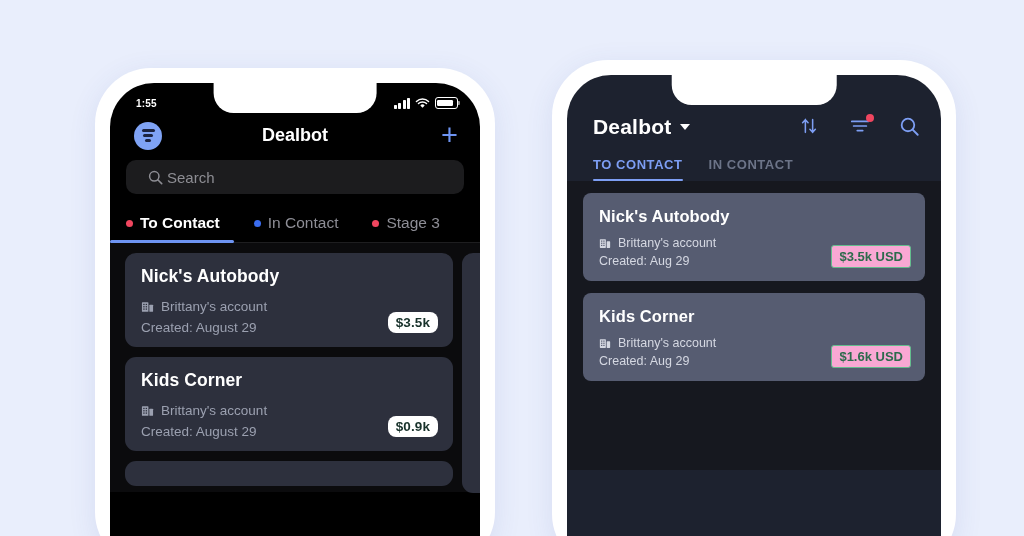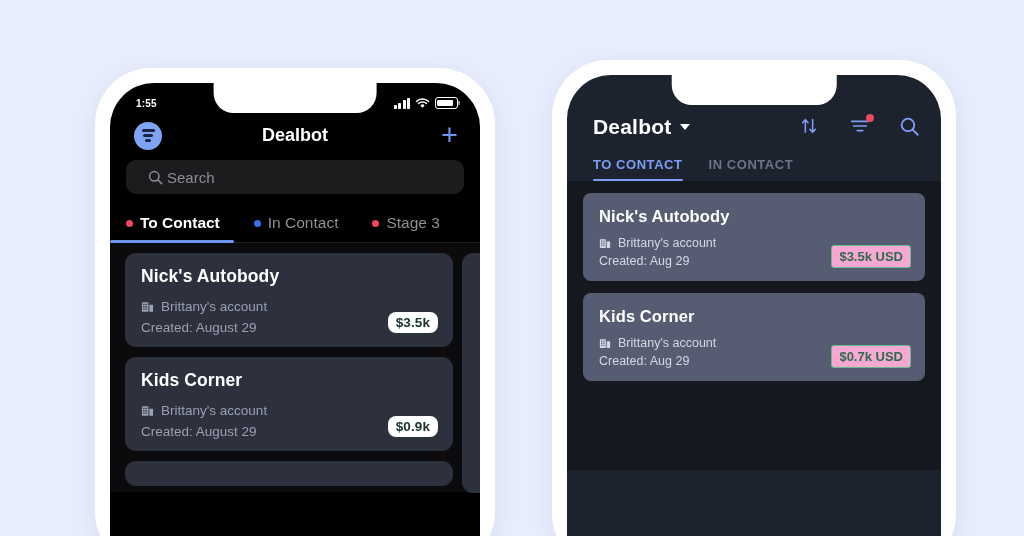--- a/index.html
+++ b/index.html
@@ -344,21 +344,21 @@
                     <rect x="2.4" y="9.1" width="1.5" height="1.4" fill="#565c71"></rect>
                     <rect x="5" y="9.1" width="1.5" height="1.4" fill="#565c71"></rect>
                   </svg>
               </span>
               <span>Brittany's account</span>
             </div>
             <div class="meta-row">
               <span>Created: Aug 29</span>
             </div>
           </div>
-          <div class="badgeB">$0.7k USD</div>
+          <div class="badgeB">$1.6k USD</div>
         </div>
 
 
       </div>
     </div>
   </div>
 
 </div>
 
 </body></html>

